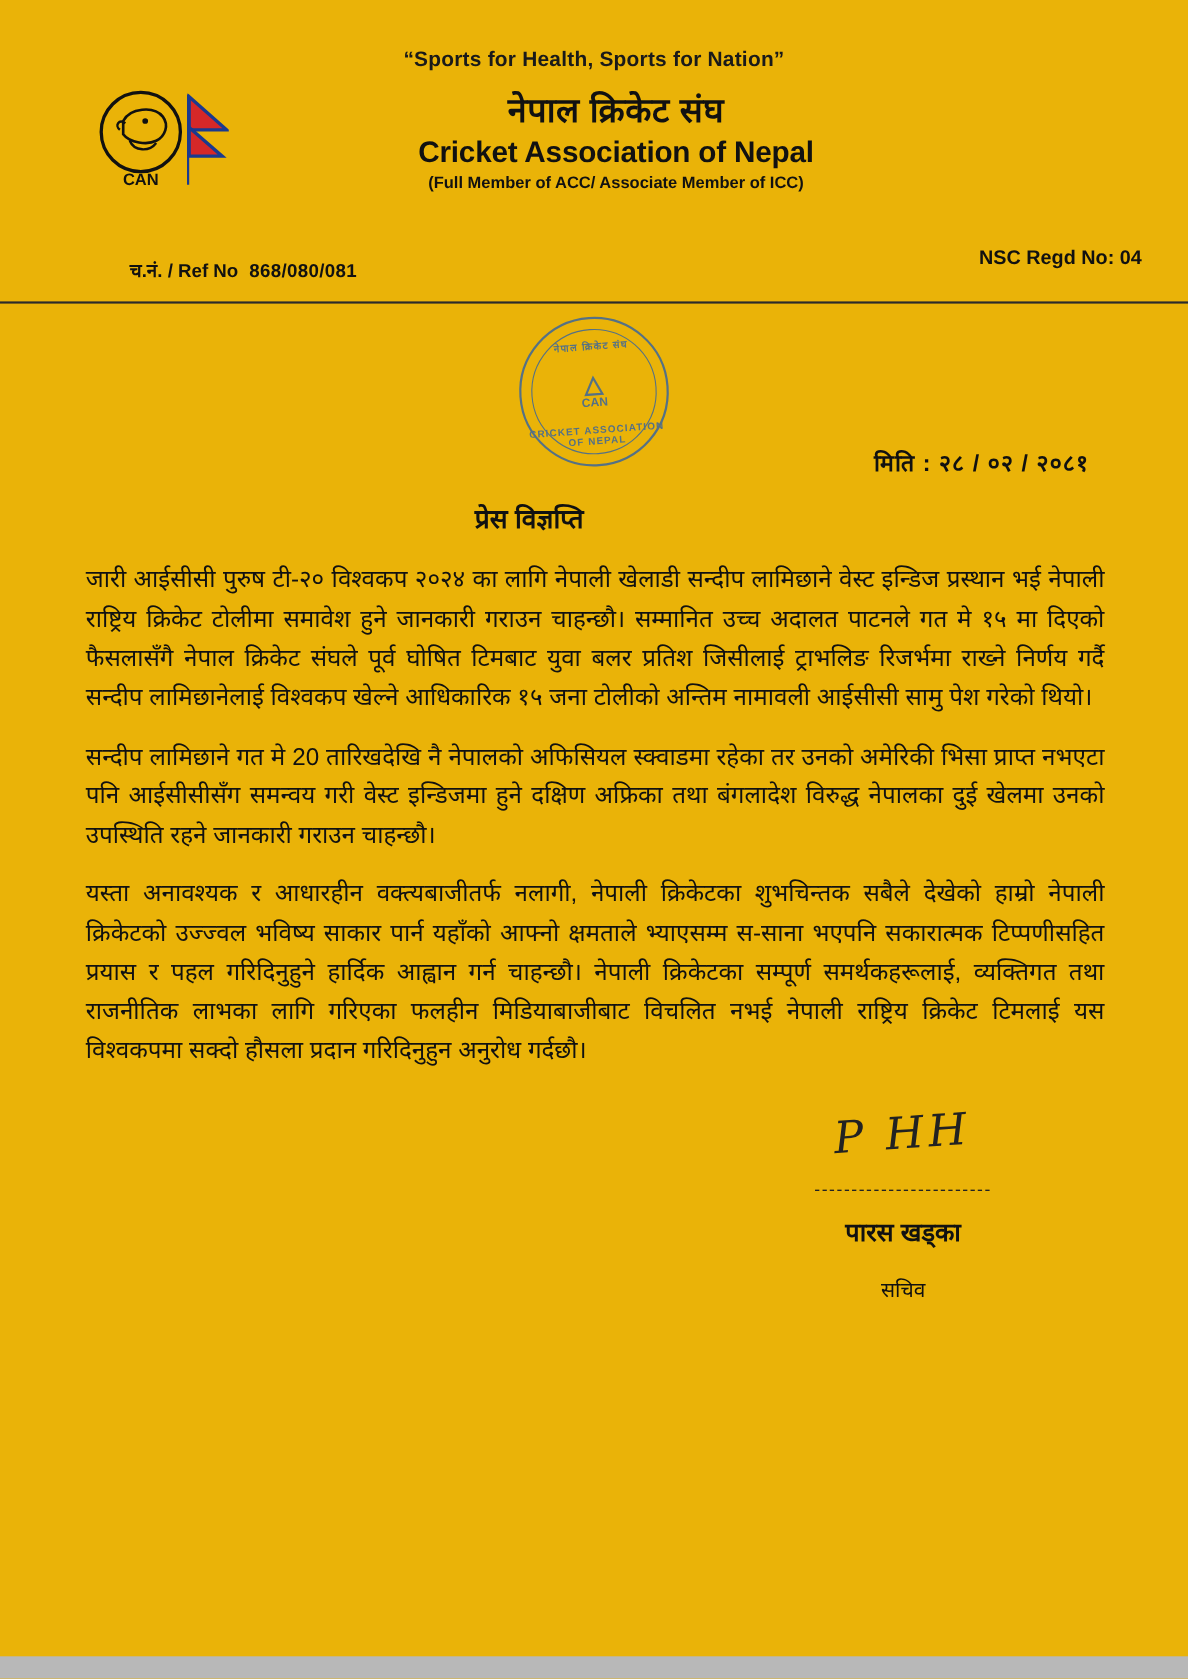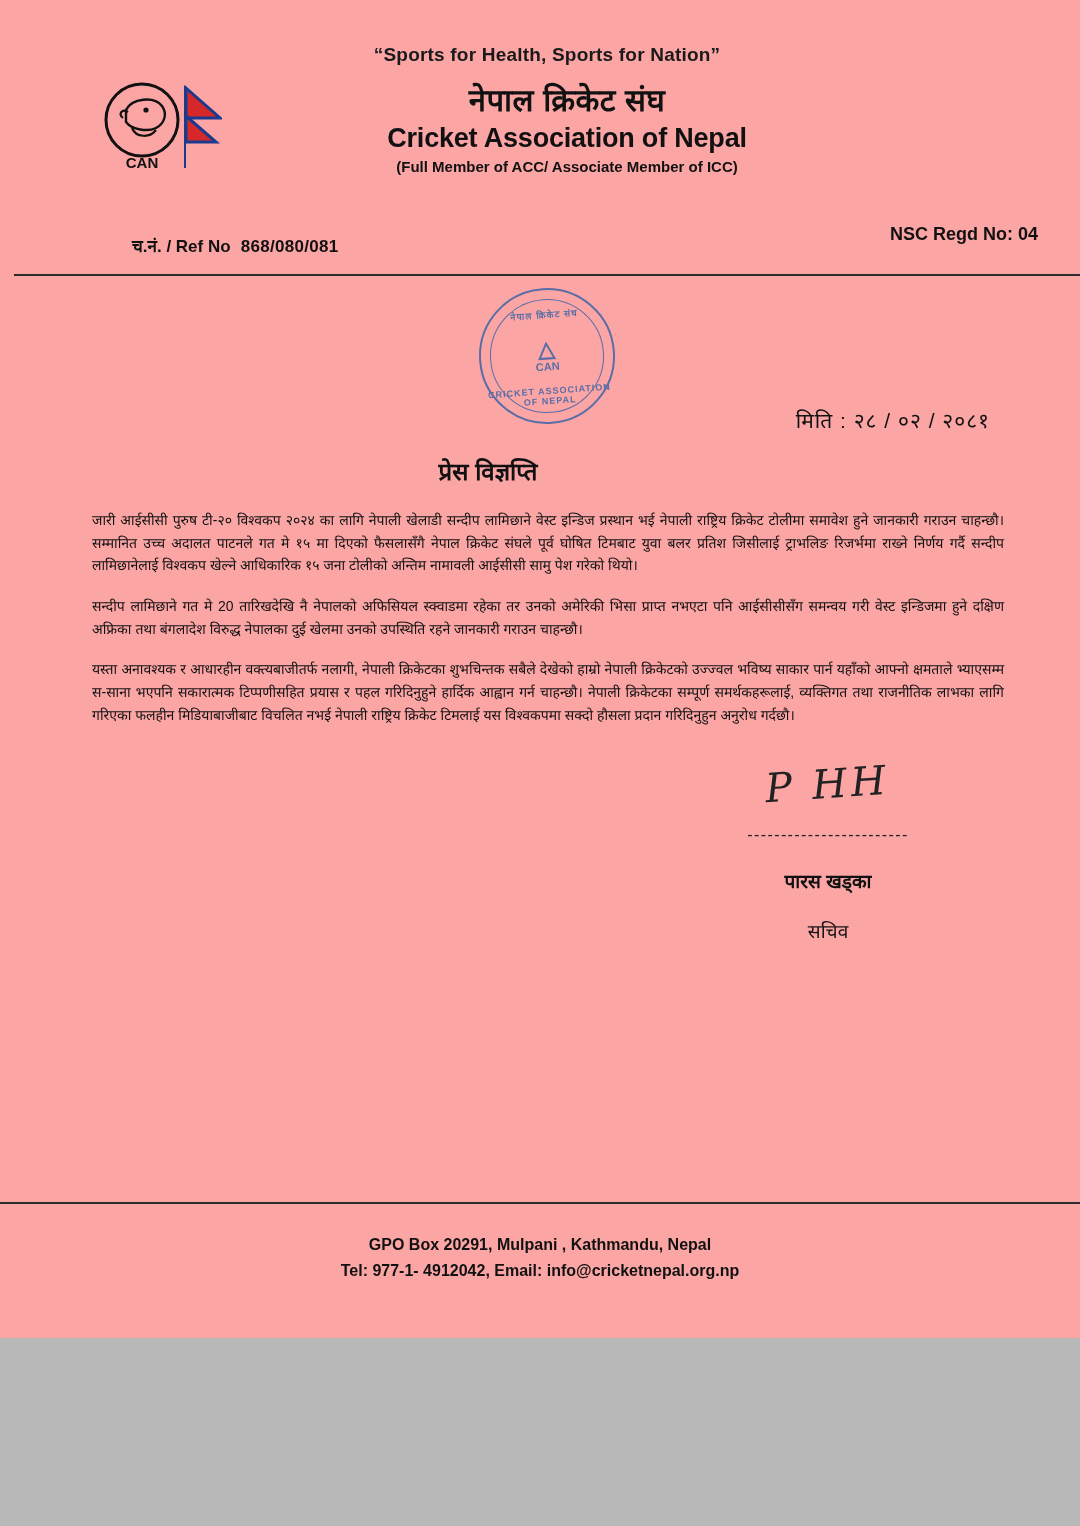--- a/index.html
+++ b/index.html
@@ -7,24 +7,23 @@
     margin: 0;
     padding: 0;
     background: #b8b8b8;
   }
   body {
     font-family: "Liberation Sans", sans-serif;
   }
   .page {
     position: relative;
     width: 1080px;
-    height: 1338px;
-    background: #fca5a5;
+    height: 1506px;
+    background: #eab308;
     overflow: hidden;
-    padding-left: 14px;
   }
 
   
   .tagline {
     text-align: center;
     font-size: 19px;
     font-weight: 700;
     color: #1a1a1a;
     padding-top: 44px;
     letter-spacing: 0.2px;
@@ -152,37 +151,37 @@
     line-height: 1;
   }
 
   
   .content {
     padding: 0 76px 0 78px;
   }
   .date-line {
     text-align: right;
     font-size: 21px;
-    font-weight: 400;
+    font-weight: 700;
     color: #111;
     letter-spacing: 1px;
     padding-right: 14px;
     margin-top: -18px;
   }
   .press-title {
     text-align: center;
     font-size: 24px;
     font-weight: 700;
     color: #111;
     margin-top: 20px;
     margin-bottom: 22px;
     margin-left: -120px;
   }
   p.para {
-    font-size: 14px;
+    font-size: 22px;
     line-height: 1.62;
     color: #111;
     margin: 0 0 18px 0;
     text-align: justify;
     text-justify: inter-word;
     font-weight: 400;
   }
 
   
   .sign-block {
@@ -200,24 +199,24 @@
     height: 56px;
     transform: rotate(-4deg);
   }
   .sign-dashes {
     font-size: 16px;
     letter-spacing: 1.4px;
     color: #222;
     margin-top: 6px;
   }
   .sign-name {
-    font-size: 19px;
-    font-weight: 700;
-    color: #111;
-    margin-top: 24px;
+    font-size: 23px;
+    font-weight: 700;
+    color: #111;
+    margin-top: 12px;
   }
   .sign-role {
     font-size: 19px;
     color: #111;
     margin-top: 24px;
   }
 
   
   .footer {
     position: absolute;
@@ -302,21 +301,14 @@
     <p class="para">यस्ता अनावश्यक र आधारहीन वक्त्यबाजीतर्फ नलागी, नेपाली क्रिकेटका शुभचिन्तक सबैले देखेको हाम्रो नेपाली क्रिकेटको उज्ज्वल भविष्य साकार पार्न यहाँको आफ्नो क्षमताले भ्याएसम्म स-साना भएपनि सकारात्मक टिप्पणीसहित प्रयास र पहल गरिदिनुहुने हार्दिक आह्वान गर्न चाहन्छौ। नेपाली क्रिकेटका सम्पूर्ण समर्थकहरूलाई, व्यक्तिगत तथा राजनीतिक लाभका लागि गरिएका फलहीन मिडियाबाजीबाट विचलित नभई नेपाली राष्ट्रिय क्रिकेट टिमलाई यस विश्वकपमा सक्दो हौसला प्रदान गरिदिनुहुन अनुरोध गर्दछौ।</p>
 
     <div class="sign-block">
       <div class="signature">P  HH</div>
       <div class="sign-dashes">------------------------</div>
       <div class="sign-name">पारस खड्का</div>
       <div class="sign-role">सचिव</div>
     </div>
   </div>
 
-  <div class="footer">
-    <div class="rule-top"></div>
-    <div class="footer-inner">
-      <div class="footer-line">GPO Box 20291, Mulpani , Kathmandu, Nepal</div>
-      <div class="footer-line">Tel: 977-1- 4912042, Email: info@cricketnepal.org.np</div>
-    </div>
-  </div>
 
 </div>
 
 </body></html>

